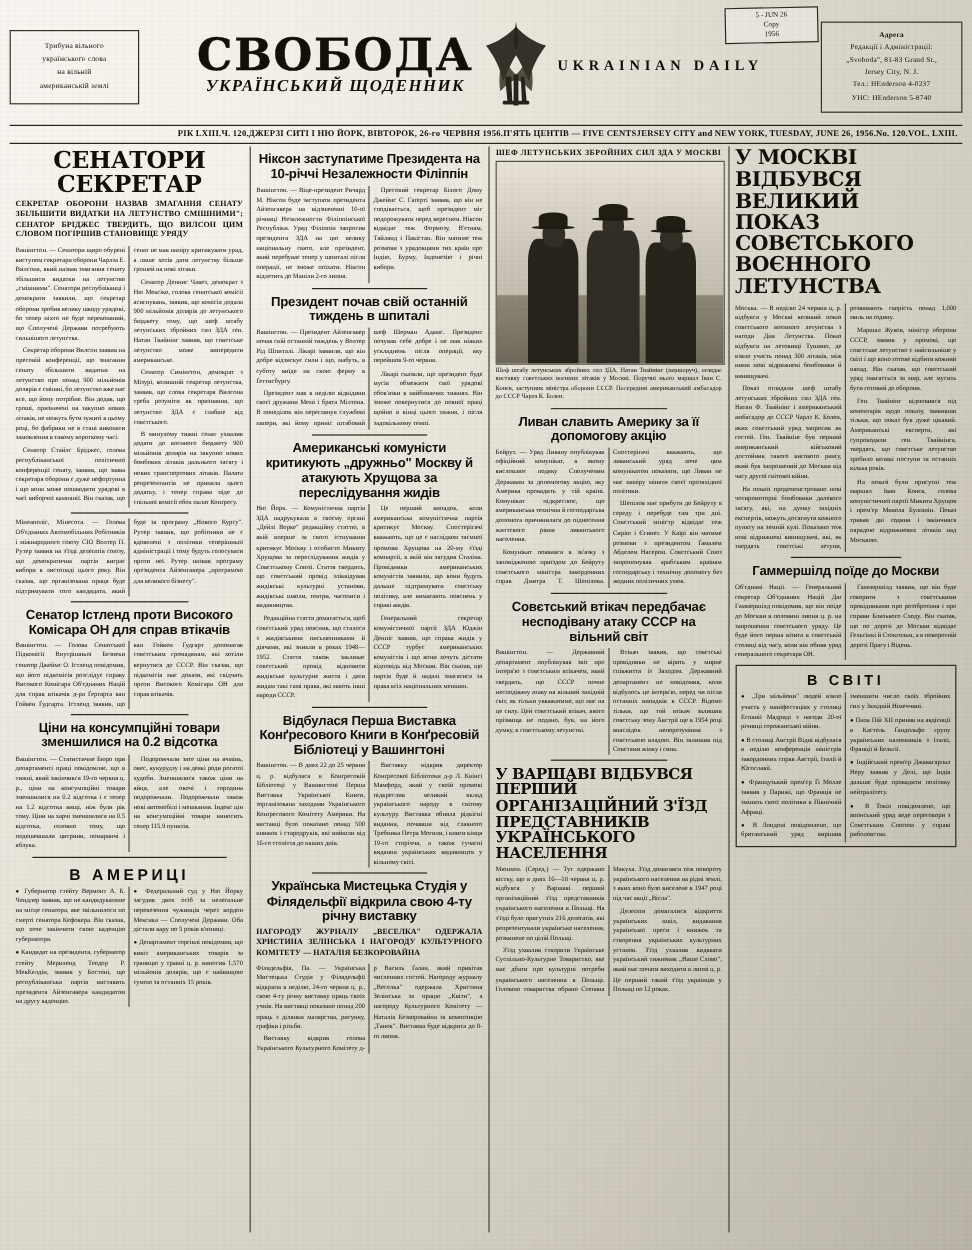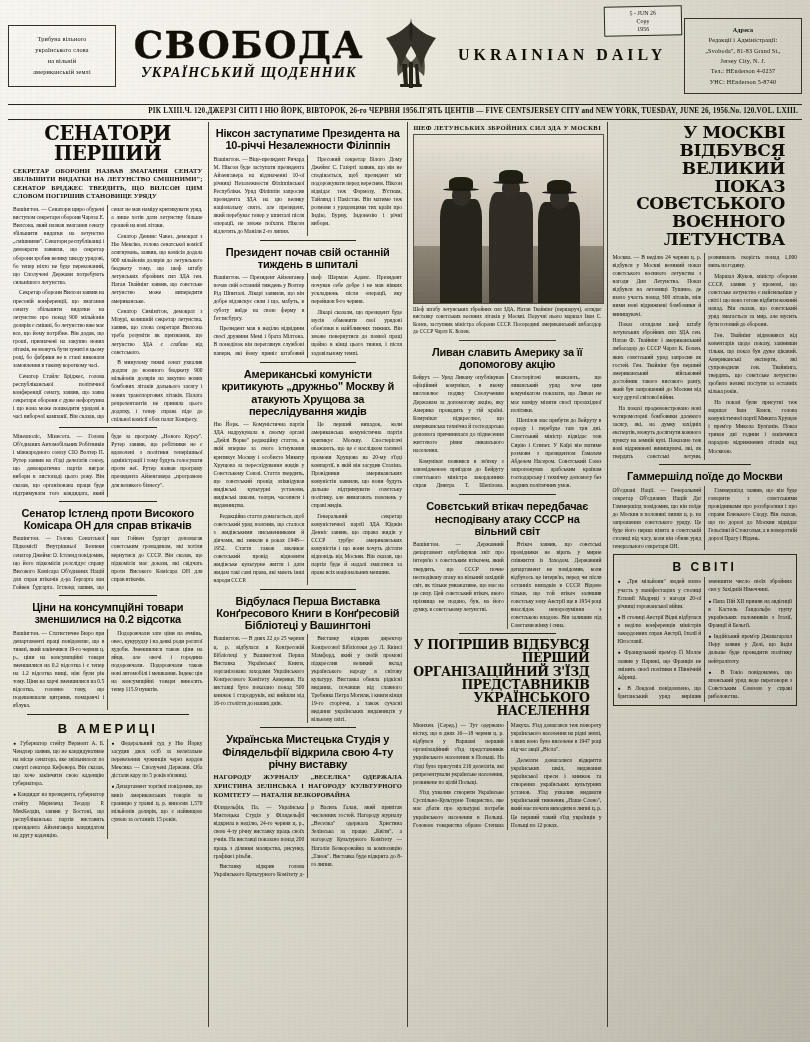--- a/index.html
+++ b/index.html
@@ -29,32 +29,32 @@
   
   .masthead{position:relative;display:flex;align-items:center;justify-content:space-between;height:92px;}
   .mast-box{
     border:1px solid #3b372c;
     font-size:6.2px;line-height:1.75;text-align:center;
     padding:6px 5px;width:108px;box-sizing:border-box;letter-spacing:.2px;
   }
   .mast-box.left{height:62px;display:flex;flex-direction:column;justify-content:center;}
   .mast-box.right{width:118px;font-size:6.1px;line-height:1.7;text-align:center;}
   .mast-box.right .hdr{font-weight:bold;}
-  .mast-center{flex:1;display:flex;align-items:center;justify-content:center;gap:16px;position:relative;top:-2px;}
+  .mast-center{flex:1;display:flex;align-items:center;justify-content:center;gap:4px;position:relative;top:-2px;}
   .logo-ua,.logo-en{display:flex;flex-direction:column;align-items:center;}
   .logo-main{
     font-family:"DejaVu Serif", serif;
     font-weight:bold;font-size:37px;letter-spacing:1.5px;line-height:.98;
     -webkit-text-stroke:.4px #15120c;
   }
   .logo-sub{
     font-family:"Liberation Serif", serif;
     font-style:italic;font-weight:bold;font-size:14px;letter-spacing:1.2px;margin-top:1px;
   }
-  .logo-sub.en{font-style:normal;letter-spacing:4px;font-size:16px;}
+  .logo-sub.en{font-style:normal;letter-spacing:4px;font-size:12px;}
   .emblem{width:62px;height:76px;position:relative;flex:0 0 auto;}
   .date-stamp{
     position:absolute;right:120px;top:-4px;border:1px solid #2e2b22;
     padding:2px 4px;font-size:6px;line-height:1.35;text-align:center;
     transform:rotate(-1.2deg);background:rgba(255,255,255,.25);width:78px;box-sizing:border-box;
   }
   .rule{border:0;border-top:1.6px solid #2c2920;margin:2px 0 0 0;}
   .folio{
     display:flex;align-items:center;justify-content:flex-end;
     font-size:7.2px;font-weight:bold;letter-spacing:.2px;padding:2px 4px 2px 4px;
@@ -83,21 +83,21 @@
     font-family:"Liberation Sans", sans-serif;font-weight:bold;
     font-size:11px;line-height:1.12;text-align:center;margin:5px 0 3px 0;letter-spacing:-.2px;
   }
   h2.hd.sm{font-size:11px;}
   h3.sect{
     font-family:"Liberation Sans", sans-serif;font-weight:bold;
     font-size:13px;text-align:center;letter-spacing:3px;margin:6px 0 3px 0;
   }
   h2.rhd{
     font-family:"DejaVu Serif", serif;font-weight:bold;
-    font-size:17px;line-height:1.05;text-align:right;margin:2px 12px 4px 0;letter-spacing:-.4px;
+    font-size:17px;line-height:1.05;text-align:left;margin:2px 12px 4px 0;letter-spacing:-.4px;
   }
   .kicker{
     font-size:6.6px;font-weight:bold;text-align:center;letter-spacing:.4px;
     margin:2px 0 3px 0;text-transform:uppercase;
   }
   .dash{height:0;border-top:1.2px solid #2e2b22;margin:4px 14px;}
   .dash.short{margin:4px 46px;}
   .dash.hair{border-top:.7px solid #403c30;}
 
   .body2{column-count:2;column-gap:7px;column-rule:.6px solid #56523f;}
@@ -190,21 +190,21 @@
     <span>JERSEY CITY and NEW YORK, TUESDAY, JUNE 26, 1956.</span>
     <span>No. 120.</span>
     <span>VOL. LXIII.</span>
   </div>
   <hr class="rule">
 
   <div class="content">
 
     <div class="col c1">
       <h1 class="lead">
-        <span>СЕНАТОРИ ПЕРШИЙ</span>
+        <span>СЕНАТОРИ СЕКРЕТАР</span>
       </h1>
       <p class="deck">СЕКРЕТАР ОБОРОНИ НАЗВАВ ЗМАГАННЯ СЕНАТУ ЗБІЛЬШИТИ ВИДАТКИ НА ЛЕТУНСТВО СМІШНИМИ"; СЕНАТОР БРІДЖЕС ТВЕРДИТЬ, ЩО ВИЛСОН ЦИМ СЛОВОМ ПОГІРШИВ СТАНОВИЩЕ УРЯДУ</p>
       <div class="body2">
         <p class="bt lead-p">Вашінгтон. — Сенатори щиро обурені виступом секретаря оборони Чарлза Е. Вилсона, який назвав змагання сенату збільшити видатки на летунство „смішними". Сенатори республіканці і демократи заявили, що секретар оборони зробив велику шкоду урядові, бо тепер ніхто не буде переконаний, що Сполучені Держави потребують сильнішого летунства.</p>
         <p class="bt">Секретар оборони Вилсон заявив на пресовій конференції, що змагання сенату збільшити видатки на летунство про понад 900 мільйонів долярів є смішні, бо летунство вже має все, що йому потрібне. Він додав, що гроші, призначені на закупно нових літаків, не можуть бути зужиті в цьому році, бо фабрики не в стані виконати замовлення в такому короткому часі.</p>
         <p class="bt">Сенатор Стайлс Бріджес, голова республіканської політичної конференції сенату, заявив, що заява секретаря оборони є дуже нефортунна і що вона може пошкодити урядові в часі виборчої кампанії. Він сказав, що сенат не мав наміру критикувати уряд, а лише хотів дати летунству більше грошей на нові літаки.</p>
         <p class="bt">Сенатор Деннис Чавез, демократ з Ню Мексіко, голова сенатської комісії асигнувань, заявив, що комісія додала 900 мільйонів долярів до летунського бюджету тому, що шеф штабу летунських збройних сил ЗДА ген. Натан Твайнінг заявив, що совєтське летунство може випередити американське.</p>
         <p class="bt">Сенатор Симінґтон, демократ з Мізурі, колишній секретар летунства, заявив, що слова секретаря Вилсона треба розуміти як признання, що летунство ЗДА є слабше від совєтського.</p>
         <p class="bt">В минулому тижні сенат ухвалив додати до воєнного бюджету 900 мільйонів долярів на закупно нових бомбових літаків дальнього засягу і нових транспортових літаків. Палата репрезентантів не приняла цього додатку, і тепер справа піде до спільної комісії обох палат Конґресу.</p>
       </div>
@@ -308,21 +308,21 @@
       </div>
 
       <div class="dash short"></div>
       <h2 class="hd">Совєтський втікач передбачає несподівану атаку СССР на вільний світ</h2>
       <div class="body2">
         <p class="bt lead-p">Вашінгтон. — Державний департамент опублікував звіт про інтерв'ю з совєтським втікачем, який твердить, що СССР почне несподівану атаку на вільний західній світ, як тільки увважатиме, що має на це силу. Цей совєтський втікач, якого прізвища не подано, був, на його думку, в совєтському летунстві.</p>
         <p class="bt">Втікач заявив, що совєтські провідники не вірять у мирне співжиття із Заходом. Державний департамент не повідомив, коли відбулось це інтерв'ю, перед чи після останніх випадків в СССР. Відомо тільки, що той втікач залишив совєтську зону Австрії ще в 1954 році внаслідок непорозуміння з совєтською владою. Він залишив під Совєтами жінку і сина.</p>
       </div>
 
       <div class="dash short"></div>
-      <h2 class="rhd" style="font-size:12.5px;">У ПОГІРШИВ ВІДБУВСЯ ПЕРШИЙ ОРГАНІЗАЦІЙНИЙ З'ЇЗД ПРЕДСТАВНИКІВ УКРАЇНСЬКОГО НАСЕЛЕННЯ</h2>
+      <h2 class="rhd" style="font-size:12.5px;">У ВАРШАВІ ВІДБУВСЯ ПЕРШИЙ ОРГАНІЗАЦІЙНИЙ З'ЇЗД ПРЕДСТАВНИКІВ УКРАЇНСЬКОГО НАСЕЛЕННЯ</h2>
       <div class="body2">
         <p class="bt lead-p">Мюнхен. (Серед.) — Тут одержано вістку, що в днях 16—18 червня ц. р. відбувся у Варшаві перший організаційний з'їзд представників українського населення в Польщі. На з'їзді було присутніх 216 делеґатів, які репрезентували українське населення, розкинене по цілій Польщі.</p>
         <p class="bt">З'їзд ухвалив створити Українське Суспільно-Культурне Товариство, яке має дбати про культурні потреби українського населення в Польщі. Головою товариства обрано Степана Макуха. З'їзд домагався теж повороту українського населення на рідні землі, з яких воно було виселене в 1947 році під час акції „Вісла".</p>
         <p class="bt">Делеґати домагалися відкриття українських шкіл, видавання української преси і книжок та створення українських культурних установ. З'їзд ухвалив видавати український тижневик „Наше Слово", який має почати виходити в липні ц. р. Це перший такий з'їзд українців у Польщі по 12 роках.</p>
       </div>
     </div>
 
     <div class="col c4">
       <h2 class="rhd">У МОСКВІ ВІДБУВСЯ ВЕЛИКИЙ ПОКАЗ СОВЄТСЬКОГО ВОЄННОГО ЛЕТУНСТВА</h2>
       <div class="body2">

